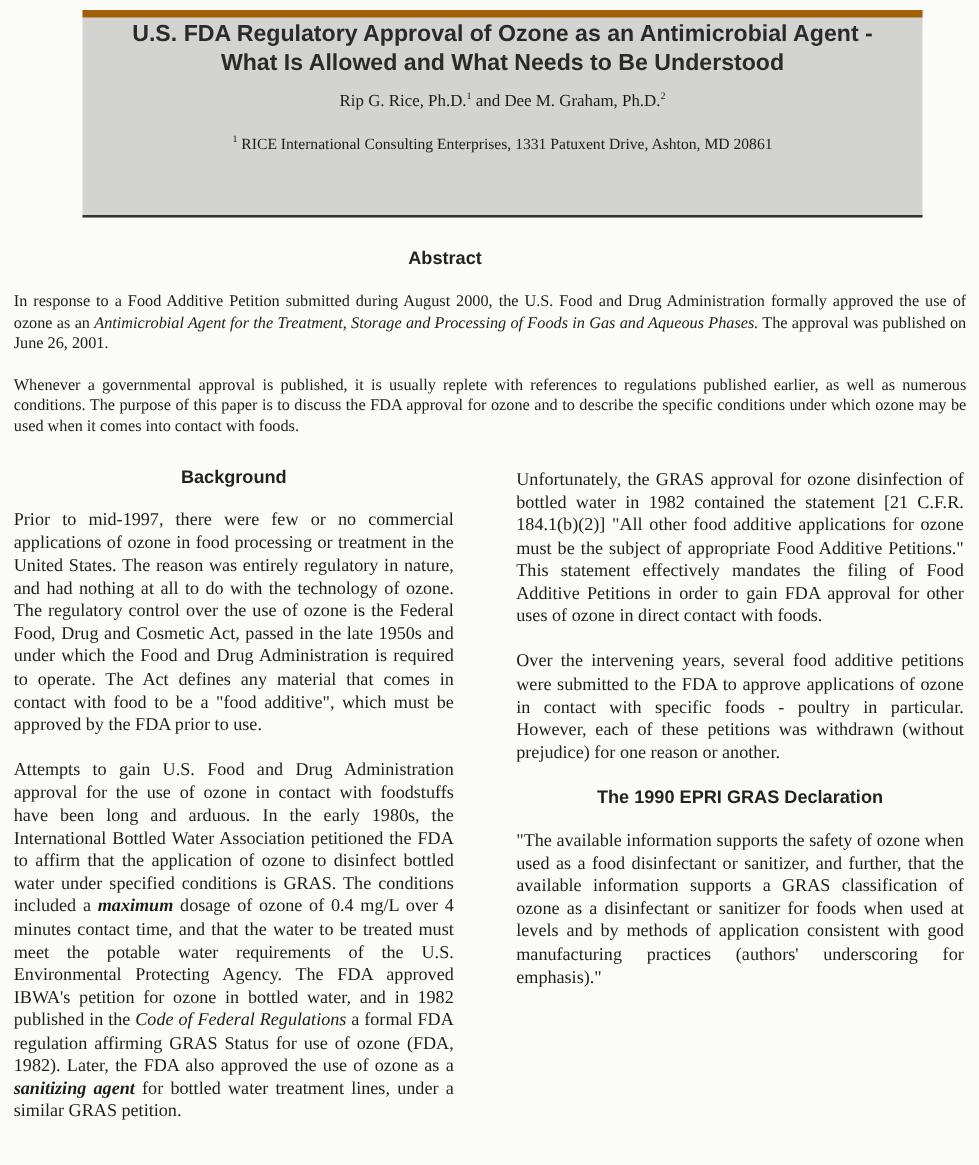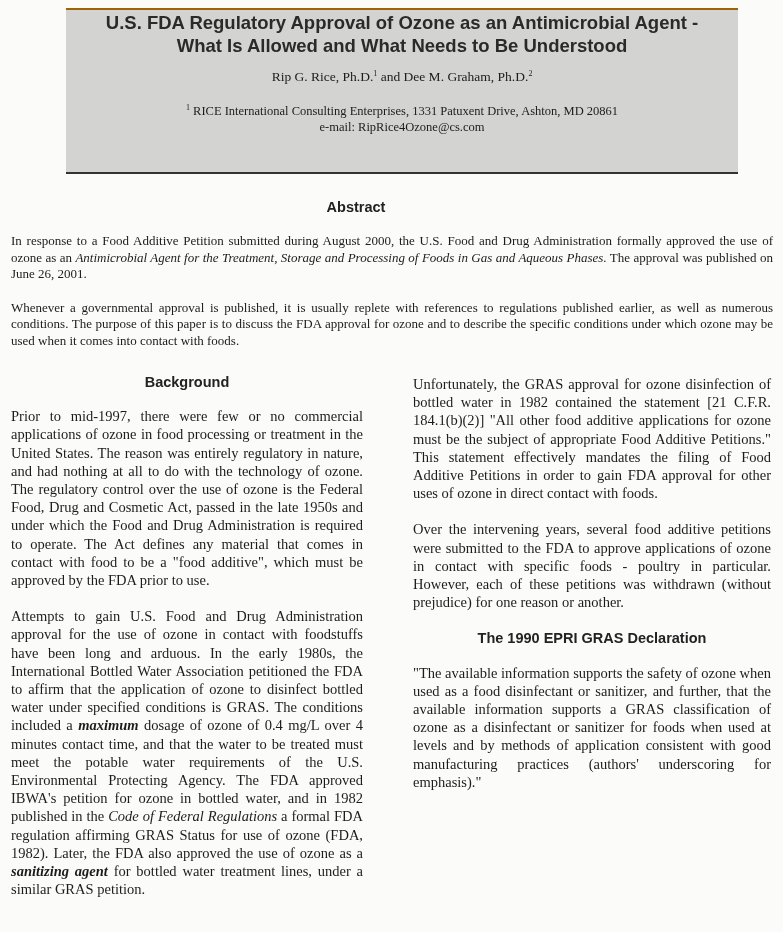--- a/index.html
+++ b/index.html
@@ -6,21 +6,21 @@
     body {
       width: 783px; height: 932px; overflow: hidden;
       background: #fbfbfa;
       color: #1c1c1c;
       font-family: "Liberation Serif", serif;
       position: relative;
     }
     .header-box {
       position: absolute; left: 66px; top: 8px; width: 672px; height: 166px;
       background: #d3d3d1;
-      border-top: 2px solid #a16207;
+      border-top: 6px solid #a16207;
       border-bottom: 2px solid #333;
       box-sizing: border-box;
       text-align: center;
     }
     .title {
       font-family: "Liberation Sans", sans-serif;
       font-weight: bold;
       font-size: 18.5px;
       line-height: 23px;
       color: #2a2a2a;
@@ -64,21 +64,20 @@
 <div class="header-box">
   <div class="title">
     <div>U.S. FDA Regulatory Approval of Ozone as an Antimicrobial Agent -</div>
     <div>What Is Allowed and What Needs to Be Understood</div>
   </div>
   <div class="authors">
     <span>Rip G. Rice, Ph.D.</span><sup>1</sup><span> and </span><span>Dee M. Graham, Ph.D.</span><sup>2</sup>
   </div>
   <div class="aff-block">
     <div class="aff"><sup>1</sup><span> RICE International Consulting Enterprises, 1331 Patuxent Drive, Ashton, MD 20861</span></div>
-    <div>e-mail: RipRice4Ozone@cs.com</div>
   </div>
 </div>
 
 <div class="section-title abstract-title">Abstract</div>
 
 <div class="abstract">
   <p><span>In response to a Food Additive Petition submitted during August 2000, the U.S. Food and Drug Administration formally approved the use of ozone as an </span><i>Antimicrobial Agent for the Treatment, Storage and Processing of Foods in Gas and Aqueous Phases.</i><span>  The approval was published on June 26, 2001.</span></p>
   <p>Whenever a governmental approval is published, it is usually replete with references to regulations published earlier, as well as numerous conditions.  The purpose of this paper is to discuss the FDA approval for ozone and to describe the specific conditions under which ozone may be used when it comes into contact with foods.</p>
 </div>
 

